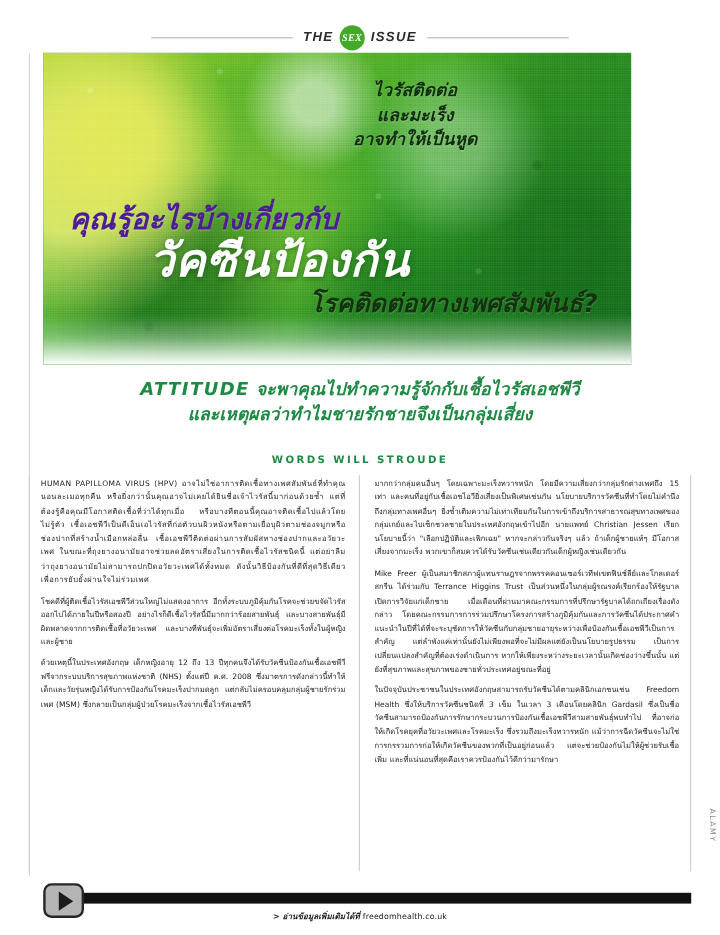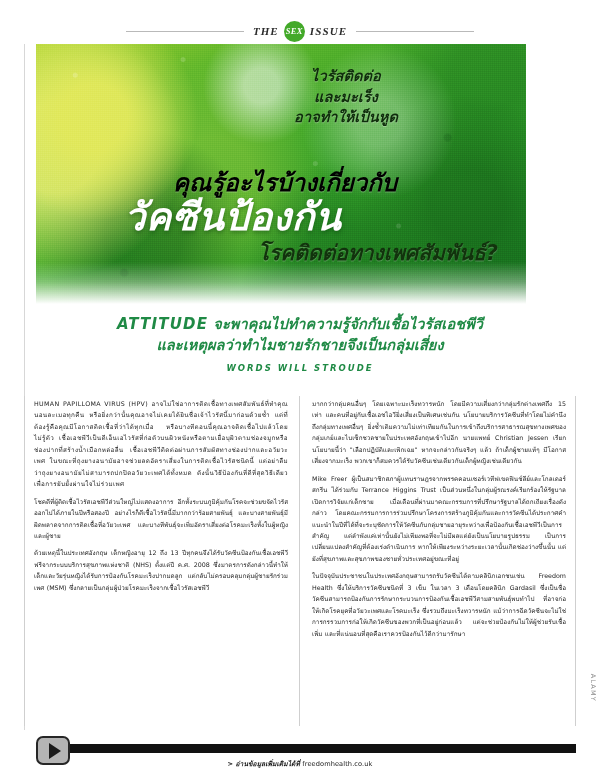--- a/index.html
+++ b/index.html
@@ -39,21 +39,21 @@
     flex: 0 0 auto;
     width: 118px;
   }
   .kicker-words {
     display: flex;
     align-items: center;
     gap: 5px;
     padding: 0 9px;
   }
   .kicker-the, .kicker-issue {
-    font-family: Liberation Serif, serif;
+    font-family: Liberation Sans, sans-serif;
     font-size: 11px;
     font-weight: 700;
     font-style: italic;
     letter-spacing: 1.1px;
     color: #2b2b2b;
   }
   .kicker-badge {
     width: 21px;
     height: 21px;
     border-radius: 50%;
@@ -146,25 +146,24 @@
     position: absolute;
     left: 14px;
     right: 14px;
     top: 126px;
   }
   .hero-head-l1 {
     font-family: "DejaVu Sans", "Liberation Sans", sans-serif;
     font-weight: 700;
     font-style: italic;
     font-size: 24px;
-    color: #000000;
+    color: #4c1d95;
     line-height: 1.1;
     text-shadow: 0 1px 1px rgba(255,255,255,.28);
     padding-left: 8px;
-    text-align: center;
   }
   .hero-head-l2 {
     font-family: "DejaVu Sans", "Liberation Sans", sans-serif;
     font-weight: 700;
     font-style: italic;
     font-size: 38px;
     color: #ffffff;
     line-height: 1.12;
     letter-spacing: .5px;
     padding-left: 74px;
@@ -199,25 +198,24 @@
     font-size: 14.5px;
     line-height: 1.42;
     letter-spacing: .1px;
   }
   .deck-line .lead {
     letter-spacing: 1.2px;
     font-size: 15px;
     font-style: italic;
   }
   .byline {
-    margin-top: 7px;
+    margin-top: 23px;
     font-family: "DejaVu Sans", "Liberation Sans", sans-serif;
     font-size: 8.5px;
     font-weight: 700;
-    font-style: italic;
     letter-spacing: 2.0px;
     color: #1f8a45;
   }
 
   
   .body-wrap {
     position: absolute;
     left: 24px;
     top: 396px;
     width: 552px;

